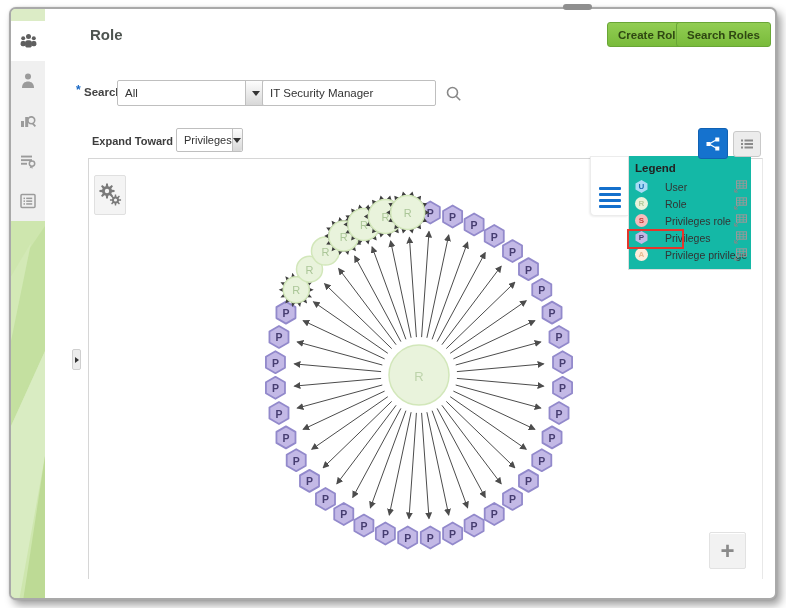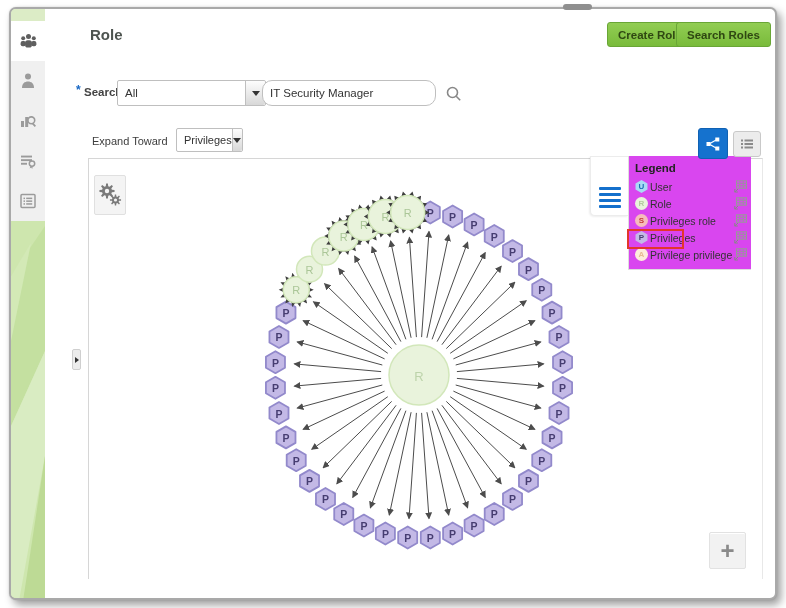--- a/index.html
+++ b/index.html
@@ -36,25 +36,25 @@
   #search-label { position:absolute; left:73px; top:77px; font-size:11.5px; font-weight:600; color:#444; }
   .select-box { position:absolute; height:26px; background:#fff; border:1px solid #bfbfbf; border-radius:2px;
                 display:flex; align-items:stretch; cursor:pointer; }
   .select-value { flex:1; font-size:11.5px; color:#333; display:flex; align-items:center; padding-left:7px; }
   .select-btn { width:20px; background:linear-gradient(#fdfdfd,#d8d8d8); border-left:1px solid #bfbfbf;
                 display:flex; align-items:center; justify-content:center; border-radius:0 2px 2px 0; }
   .select-btn .tri { width:0; height:0; border-left:4px solid transparent; border-right:4px solid transparent;
                      border-top:5px solid #333; }
   #filter-select { left:106px; top:71px; width:149px; }
   #query-input { position:absolute; left:251px; top:71px; width:174px; height:26px; border:1px solid #bfbfbf;
-                 border-radius:10px; font-size:11.5px; color:#333; padding:0 7px; font-family:"Liberation Sans",sans-serif; }
+                 border-radius:2px; font-size:11.5px; color:#333; padding:0 7px; font-family:"Liberation Sans",sans-serif; }
   #search-icon { position:absolute; left:434px; top:76px; width:18px; height:18px; cursor:pointer; }
 
   
-  #expand-label { position:absolute; left:81px; top:126px; font-size:11px; font-weight:normal; color:#3d3d3d; }
+  #expand-label { position:absolute; left:81px; top:126px; font-size:11px; font-weight:bold; color:#3d3d3d; }
   #expand-select { left:165px; top:119px; width:67px; height:24px; }
   #expand-select .select-value { font-size:11px; }
   #expand-select .select-btn { width:18px; }
 
   
   #canvas { position:absolute; left:77px; top:149px; width:675px; height:421px; background:#fff;
             border-top:1px solid #d6d6d6; border-left:1px solid #d6d6d6; border-right:1px solid #e8e8e8; }
   #gear-button { position:absolute; left:5px; top:16px; width:32px; height:40px; background:#f4f4f4;
                  border:1px solid #e0e0e0; border-radius:2px; display:flex; align-items:center; justify-content:center; cursor:pointer; }
   #graph-svg { position:absolute; left:0; top:0; }
@@ -63,29 +63,29 @@
                display:flex; align-items:center; justify-content:center; cursor:pointer;
                box-shadow:0 1px 0 #fff inset; }
 
   
   #btn-radial { position:absolute; left:687px; top:119px; width:30px; height:31px; background:#1572ce;
                 border:1px solid #1061b3; border-radius:3px; display:flex; align-items:center; justify-content:center; cursor:pointer; z-index:22; }
   #btn-list { position:absolute; left:722px; top:122px; width:28px; height:26px; background:#ececec;
               border:1px solid #c9c9c9; border-radius:3px; display:flex; align-items:center; justify-content:center; cursor:pointer; z-index:22; }
 
   
-  #legend { position:absolute; left:617px; top:147px; width:123px; height:114px; background:#d946ef;
+  #legend { position:absolute; left:617px; top:147px; width:123px; height:114px; background:#14b8a6;
             border-left:1px solid #dedede; border-bottom:1px solid #dedede; z-index:20; padding:6px 0 0 6px; }
   #legend-title { font-size:11.5px; font-weight:bold; color:#222; margin-bottom:4px; }
   .legend-row { position:relative; height:17px; display:flex; align-items:center; }
   .legend-glyph { width:13px; height:13px; display:flex; align-items:center; justify-content:center;
                   font-size:8px; font-weight:bold; flex:0 0 13px; }
   .legend-glyph.hexagon { clip-path:polygon(50% 0, 96% 27%, 96% 73%, 50% 100%, 4% 73%, 4% 27%); }
   .legend-glyph.circle { border-radius:50%; }
-  .legend-label { font-size:10.5px; color:#333; margin-left:2px; white-space:nowrap; }
+  .legend-label { font-size:10.5px; color:#333; margin-left:17px; white-space:nowrap; }
   .legend-table-icon { position:absolute; right:4px; top:2px; cursor:pointer; }
   #legend-highlight { position:absolute; left:616px; top:220px; width:57px; height:20px;
                       border:2px solid #e3362c; z-index:25; pointer-events:none; }
 
   
   #flyout { position:absolute; left:579px; top:147px; width:38px; height:60px; background:#fff;
             border:1px solid #ececec; border-right:none; border-radius:0 0 0 5px;
             box-shadow:-1px 1px 2px rgba(0,0,0,.07); z-index:19; cursor:pointer; }
   #flyout .bar { position:absolute; left:8px; width:22px; height:3px; background:#1470cc; border-radius:1px; }
 

